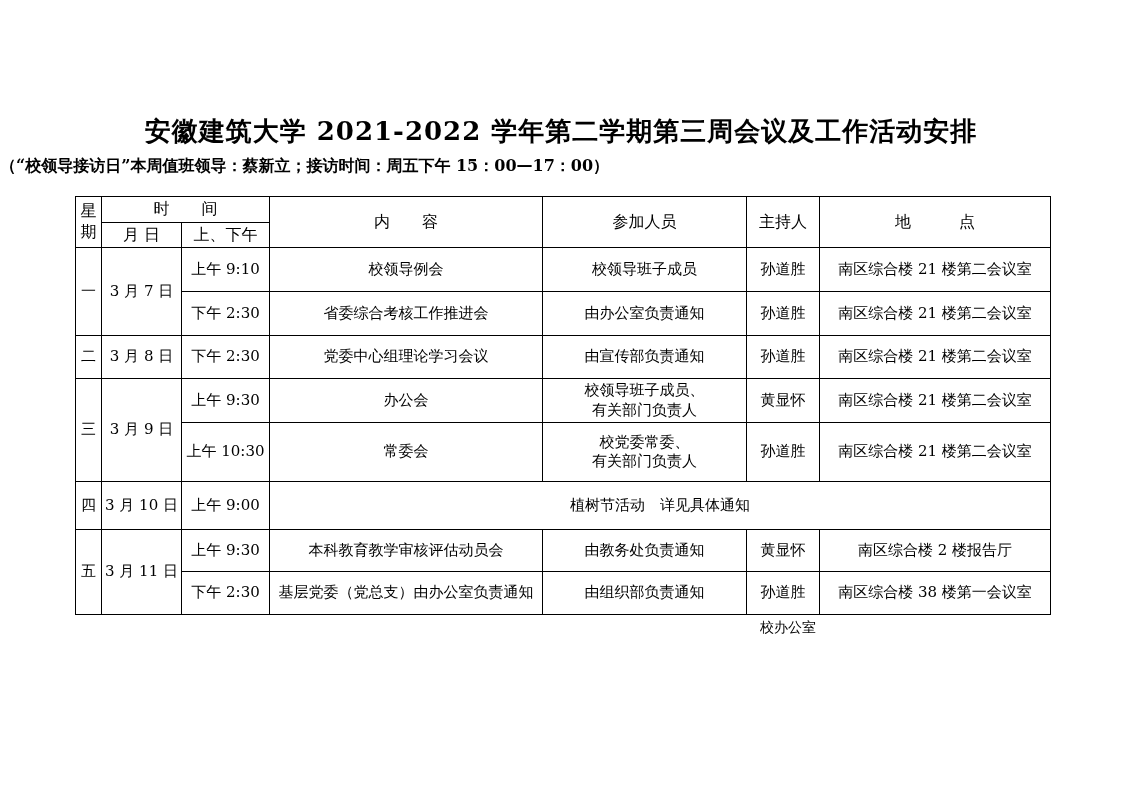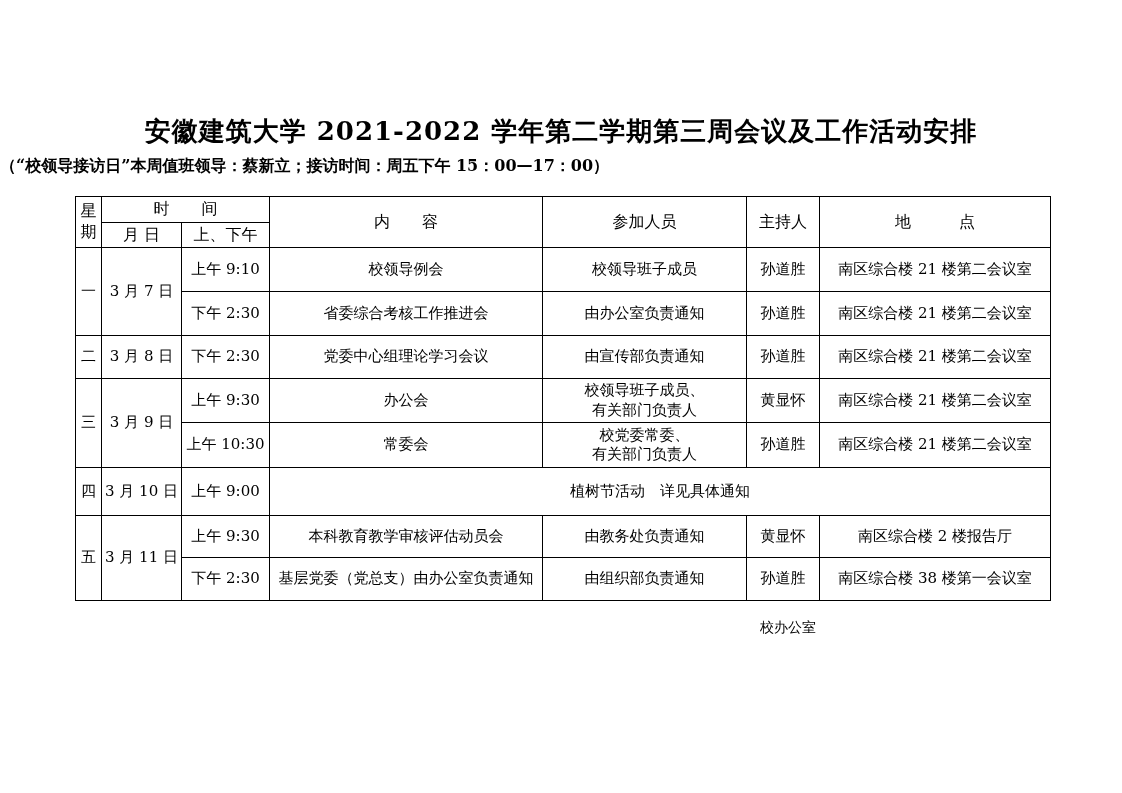--- a/index.html
+++ b/index.html
@@ -51,21 +51,21 @@
     padding: 0 2px;
     overflow: hidden;
   }
   table.schedule td.hdr { font-size: 16px; }
   table.schedule td.prewrap { white-space: pre-line; }
   tr.h26 { height: 26px; }
   tr.h25 { height: 25px; }
   tr.h42 { height: 42px; }
   tr.h43 { height: 43px; }
   tr.h44 { height: 44px; }
-  tr.h45 { height: 45px; }
+  tr.h45 { height: 59px; }
   tr.h48 { height: 48px; }
   .footer {
     position: absolute;
     top: 619px;
     left: 760px;
     width: 230px;
     text-align: left;
     font-size: 14px;
   }
   .footer .org-line { margin-bottom: 6px; }

